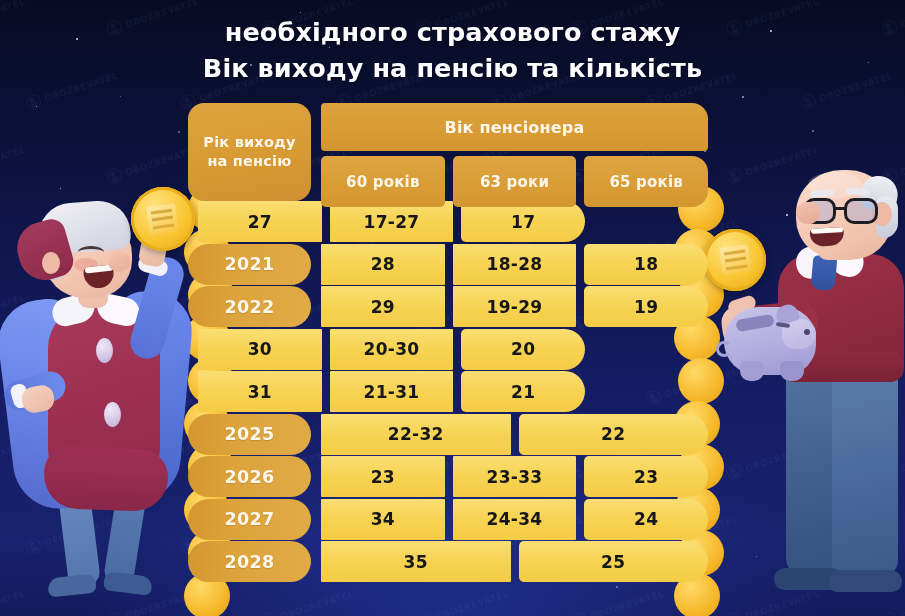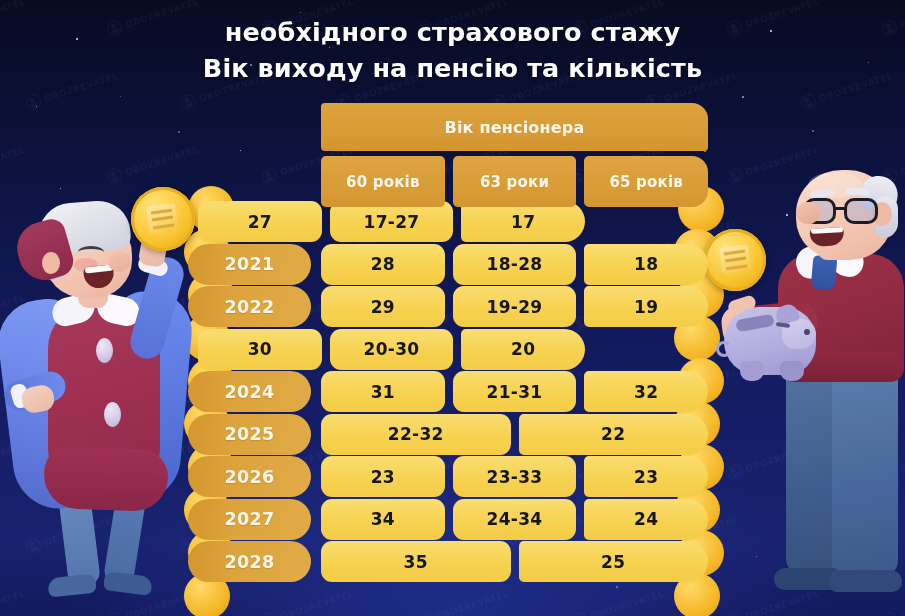--- a/index.html
+++ b/index.html
@@ -126,21 +126,21 @@
     text-shadow:0 1px 1px rgba(120,70,0,.25);
   }
   .cells {
     margin-left:10px;
     width:387px; height:41px;
     display:flex; gap:8px;
   }
   .cell-val {
     flex:1 1 0;
     background:linear-gradient(180deg,#fade73 0%,#f7d250 55%,#f4cc46 100%);
-    border-radius:11px;
+    border-radius:1px;
     display:flex; align-items:center; justify-content:center;
     color:#17171a;
     font-size:17px; font-weight:700;
     letter-spacing:.3px;
   }
   .cell-val:last-child { border-radius:5px 21px 21px 5px; }
   .trow:first-child .cell-val:last-child { border-radius:5px 21px 21px 5px; }
 
   
   .coinstack { position:absolute; pointer-events:none; }
@@ -696,20 +696,26 @@
     <div class="bill"></div>
   </div>
 
   <div id="title">
     <span class="tline">необхідного страхового стажу</span>
     <span class="tline">Вік виходу на пенсію та кількість</span>
   </div>
 
   <div id="table">
     <div class="thead">
+      <div class="hdr-year">
+        <span>
+          <span>Рік виходу</span><br>
+          <span>на пенсію</span>
+        </span>
+      </div>
       <div class="hdr-group">Вік пенсіонера</div>
       <div class="hdr-subs">
           <div class="hdr-sub">60 років</div>
           <div class="hdr-sub">63 роки</div>
           <div class="hdr-sub">65 років</div>
         </div>
     </div>
     <div id="tbody">
         <div class="trow">
           <div class="cells">
@@ -735,25 +741,24 @@
           </div>
         </div>
         <div class="trow">
           <div class="cells">
             <div class="cell-val">30</div>
             <div class="cell-val">20-30</div>
             <div class="cell-val">20</div>
           </div>
         </div>
         <div class="trow">
-          <div class="cell-year">2024</div>
           <div class="cells">
             <div class="cell-val">31</div>
             <div class="cell-val">21-31</div>
-            <div class="cell-val">32</div>
+            <div class="cell-val">21</div>
           </div>
         </div>
         <div class="trow">
           <div class="cell-year">2025</div>
           <div class="cells">
             <div class="cell-val">22-32</div>
             <div class="cell-val">22</div>
           </div>
         </div>
         <div class="trow">

